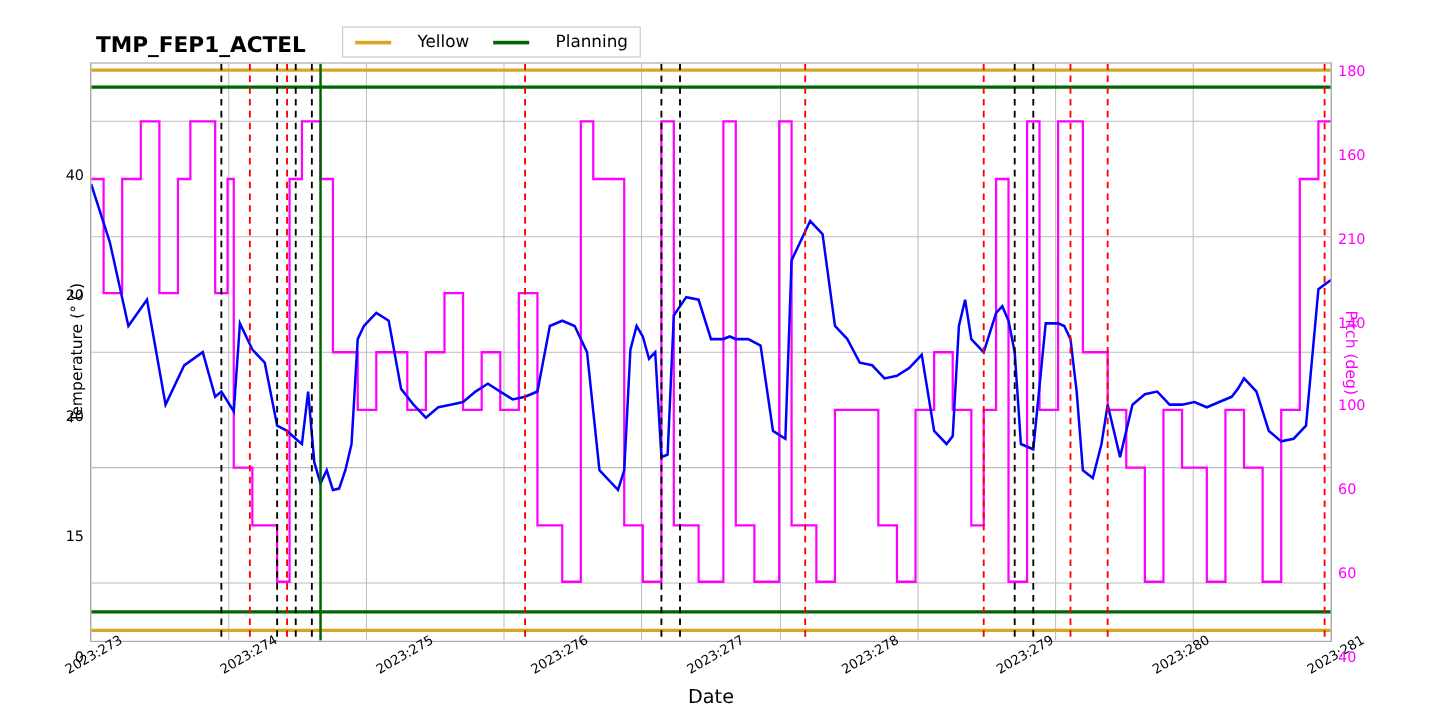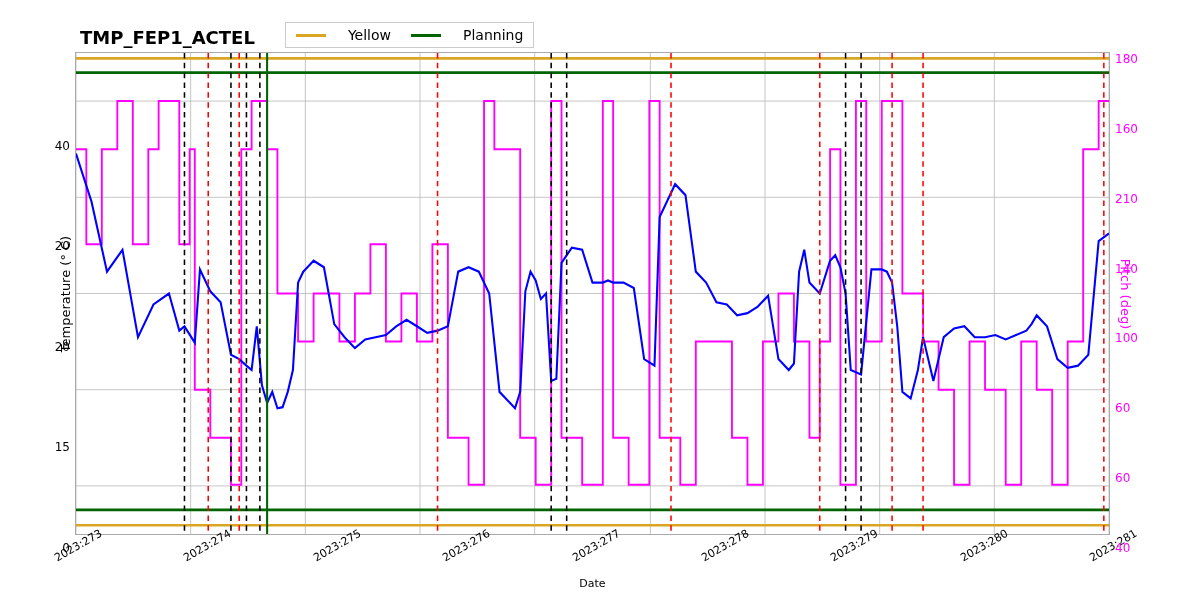--- a/index.html
+++ b/index.html
@@ -439,21 +439,21 @@
           <div style="position:absolute; left:75%; transform:translateX(-50%);">
             <span style="font-size:11px; transform:rotate(-30deg); display:inline-block; transform-origin:top center; white-space:nowrap; margin-top:4px;">2023:279</span>
           </div>
           <div style="position:absolute; left:87.5%; transform:translateX(-50%);">
             <span style="font-size:11px; transform:rotate(-30deg); display:inline-block; transform-origin:top center; white-space:nowrap; margin-top:4px;">2023:280</span>
           </div>
           <div style="position:absolute; left:100%; transform:translateX(-50%);">
             <span style="font-size:11px; transform:rotate(-30deg); display:inline-block; transform-origin:top center; white-space:nowrap; margin-top:4px;">2023:281</span>
           </div>
         </div>
-        <div style="text-align:center; font-size:11px; position:absolute; bottom:0; width:100%;">Date</div>
+        <div style="text-align:center; font-size:16px; position:absolute; bottom:0; width:100%;">Date</div>
       </div>
     </div>
 
     <div style="position:relative; width:70px; display:flex; flex-direction:column; align-items:flex-start; padding-left:5px; padding-bottom:35px; font-size:12px; justify-content:space-between; color:magenta;">
       <span>180</span>
       <span>160</span>
       <span>210</span>
       <span>140</span>
       <span>100</span>
       <span>60</span>

